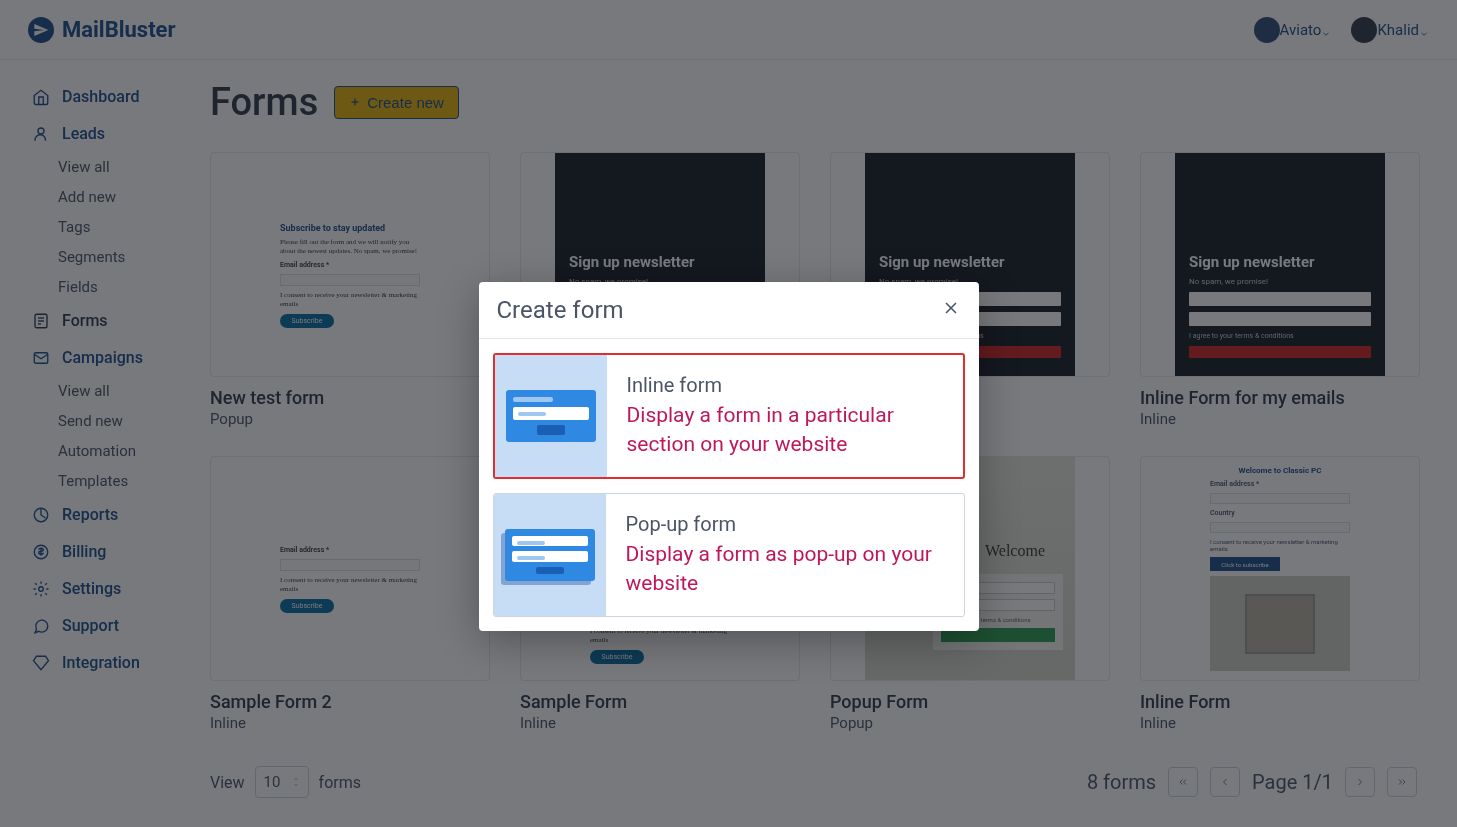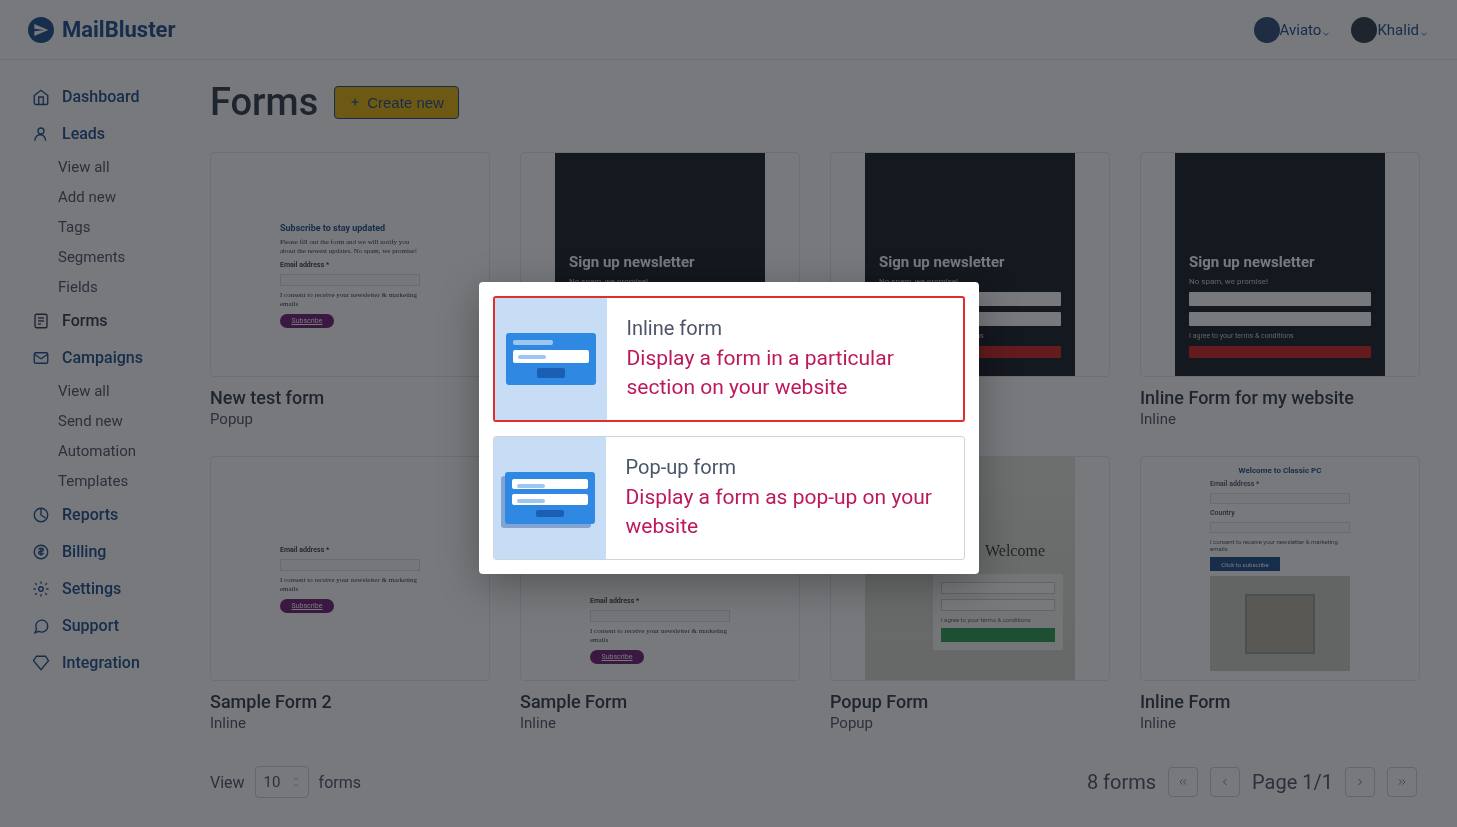--- a/index.html
+++ b/index.html
@@ -124,21 +124,21 @@
   .thumb-inner-dark .t-check { font-size:7px; color:#ccc; }
   .thumb-inner-dark .t-btn { background:#d21f1f; height:12px; border-radius:1px; }
   .thumb-inner-light {
     width:140px; font-size:8px; color:#333;
     display:flex; flex-direction:column; gap:5px;margin-top:22px;
   }
   .thumb-inner-light .tl-title { color:#1a4a8a; font-weight:700; font-size:9px; }
   .thumb-inner-light .tl-text { font-size:7px; line-height:1.3;font-family:Liberation Serif, serif; }
   .thumb-inner-light .tl-label { font-size:7px; font-weight:600; }
   .thumb-inner-light .tl-input { border:1px solid #ddd; height:12px; background:#fafafa; }
-  .thumb-inner-light .tl-btn { background:#701a75; color:#fff; width:54px; height:14px; font-size:7px; display:flex; align-items:center; justify-content:center; border-radius:7px;text-decoration:underline; }
+  .thumb-inner-light .tl-btn { background:#0369a1; color:#fff; width:54px; height:14px; font-size:7px; display:flex; align-items:center; justify-content:center; border-radius:7px; }
   .thumb-plant {
     width:210px; height:100%;
     background:linear-gradient(#e8e8e0, #d8d8ce);
     position:relative;
     display:flex; align-items:flex-end; justify-content:flex-end;
   }
   .thumb-plant .welcome { position:absolute; top:85px; right:30px; font-family:cursive; font-size:16px; color:#333; }
   .thumb-plant .plant-form {
     width:130px; background:#f5f5f0; margin:0 12px 30px 0; padding:8px;
     display:flex; flex-direction:column; gap:5px;
@@ -416,21 +416,21 @@
         <div class="thumb">
           <div class="thumb-inner-dark">
             <div class="t-title">Sign up newsletter</div>
             <div class="t-sub">No spam, we promise!</div>
             <div class="t-input"></div>
             <div class="t-input"></div>
             <div class="t-check">I agree to your terms &amp; conditions</div>
             <div class="t-btn"></div>
           </div>
         </div>
-        <div class="card-title">Inline Form for my website</div>
+        <div class="card-title">Inline Form for my emails</div>
         <div class="card-type">Inline</div>
       </div>
 
       <div class="card">
         <div class="thumb">
           <div class="thumb-inner-light">
             <div class="tl-label">Email address *</div>
             <div class="tl-input"></div>
             <div class="tl-text">I consent to receive your newsletter &amp; marketing emails</div>
             <div class="tl-btn">Subscribe</div>
@@ -530,20 +530,29 @@
               <polyline points="6 17 11 12 6 7"></polyline>
             </svg>
           </button>
       </div>
     </div>
   </div>
 </div>
 
 <div class="overlay">
   <div class="modal">
+    <div class="modal-head">
+      <div class="modal-title">Create form</div>
+      <div class="modal-close">
+        <svg viewBox="0 0 24 24">
+            <line x1="6" y1="6" x2="18" y2="18"></line>
+            <line x1="6" y1="18" x2="18" y2="6"></line>
+          </svg>
+      </div>
+    </div>
     <div class="modal-body">
       <div class="option highlighted">
         <div class="option-icon">
           <div class="opt-form-visual">
             <div class="opt-line short"></div>
             <div class="opt-input"></div>
             <div class="opt-btn"></div>
           </div>
         </div>
         <div class="option-text">

